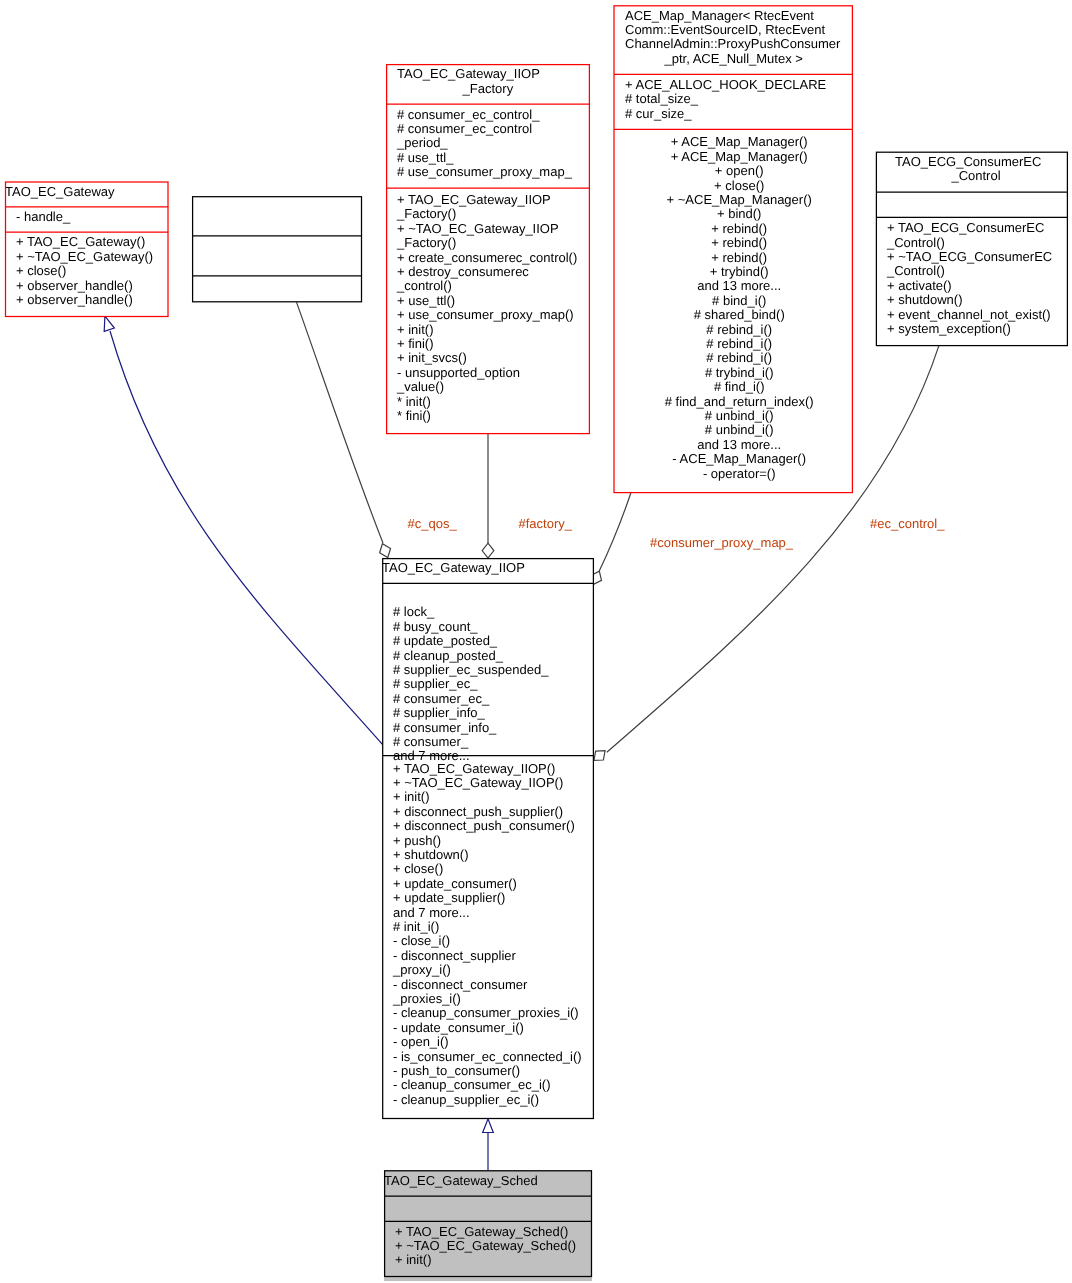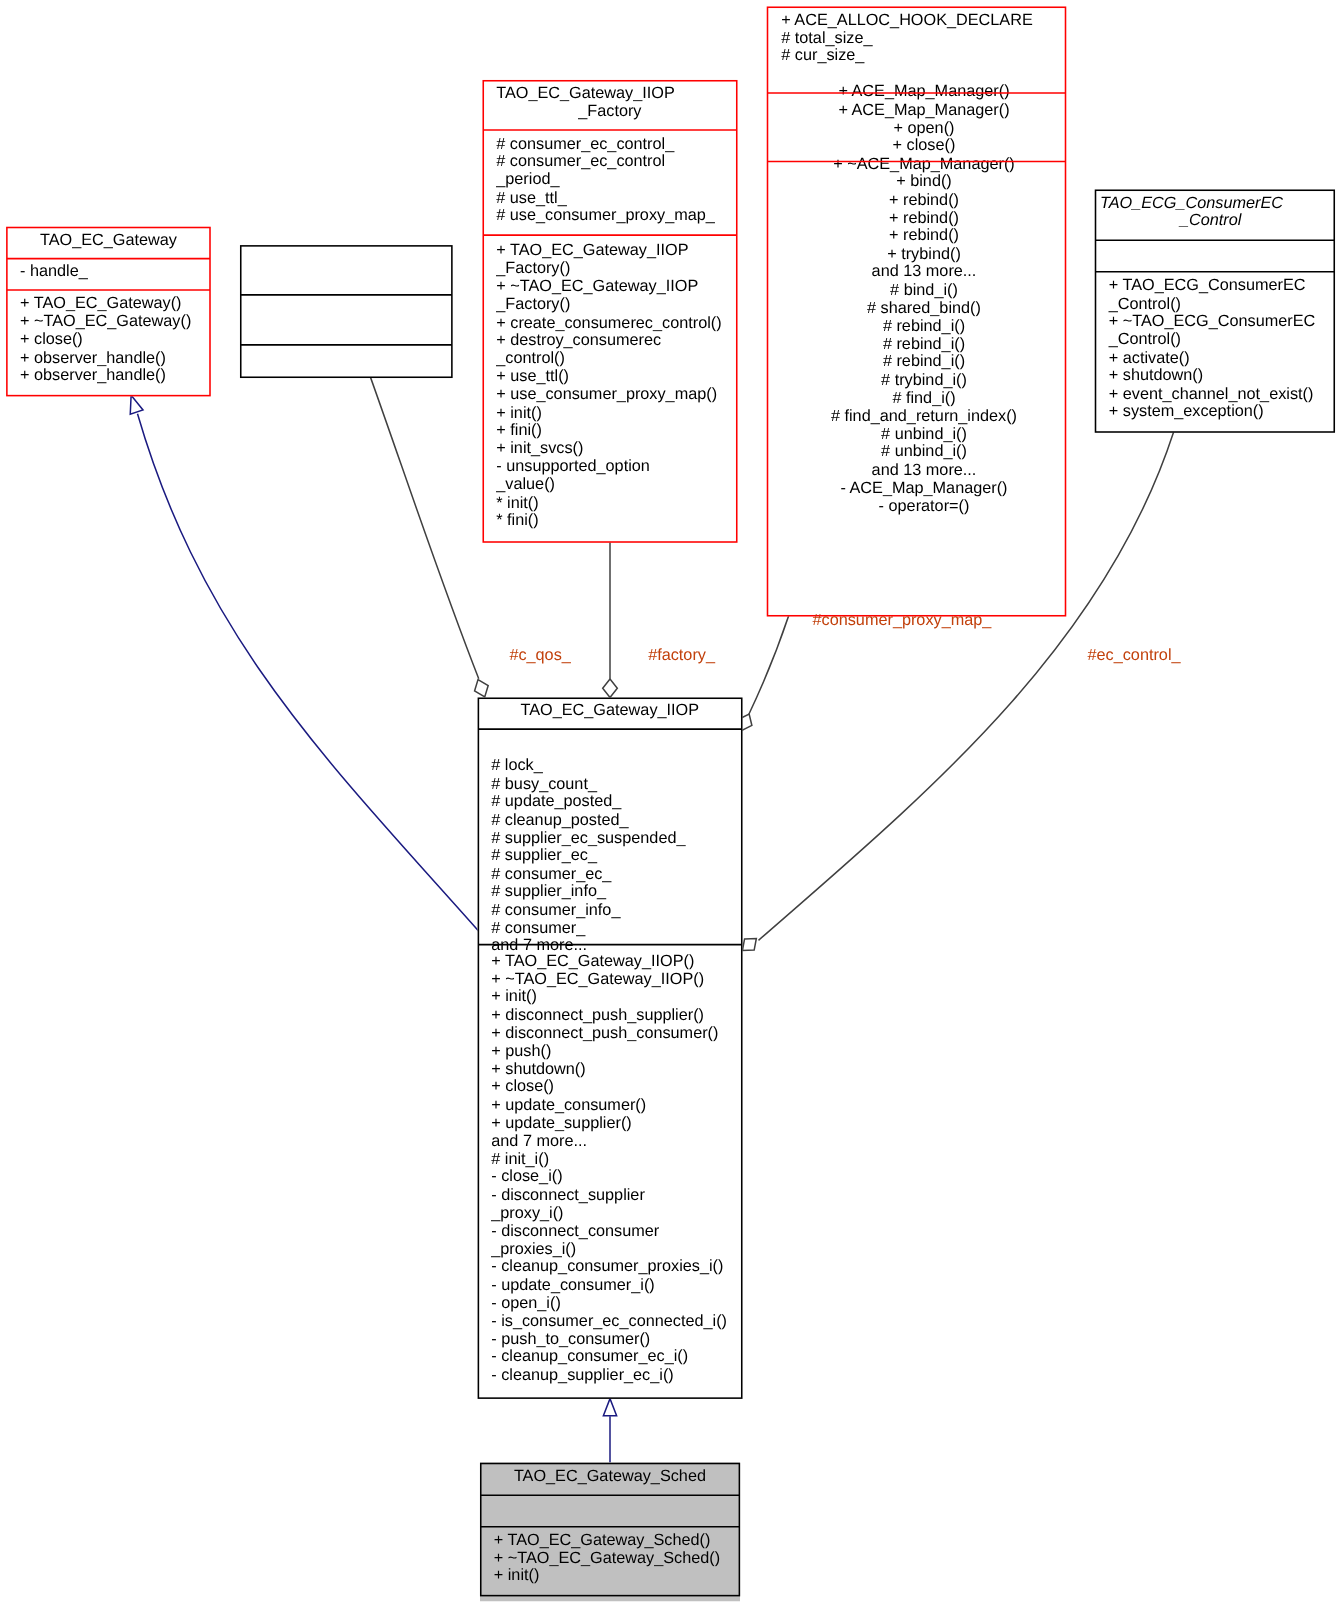--- a/index.html
+++ b/index.html
@@ -10,21 +10,21 @@
   #canvas{position:absolute;left:0;top:0;width:1072px;height:1283px;}
   svg.edges{position:absolute;left:0;top:0;width:1072px;height:1283px;overflow:visible;}
 
   .uml{position:absolute;box-sizing:border-box;background:#ffffff;z-index:5;}
   .uml.grey{background:#c0c0c0;}
   .uml .sec{box-sizing:border-box;padding:0;display:flex;flex-direction:column;
             justify-content:flex-start;padding-top:5.1px;}
   .uml .sec.title{padding-top:3.9px;}
   svg.frames{position:absolute;left:0;top:0;width:1072px;height:1283px;z-index:6;
              pointer-events:none;}
-  .uml .sec.title{text-align:center;}
+  .uml .sec.title{text-align:left;}
   .uml .sec.title.multi{text-align:left;}
   .uml .sec.title.multi .row.lastTitleLine{margin-left:-11px;width:calc(100% + 11px);text-align:center;}
   .row{white-space:pre;font-size:13px;line-height:14.4px;color:#000000;
        will-change:transform;transform:translateZ(0);}
   .edgelabel{position:absolute;font-size:13px;line-height:14.6px;color:#c2410c;
              white-space:pre;z-index:6;margin-left:26px;}
 </style>
 </head>
 <body>
 
@@ -132,20 +132,26 @@
         <div class="row">+ init()</div>
         <div class="row">+ fini()</div>
         <div class="row">+ init_svcs()</div>
         <div class="row">- unsupported_option</div>
         <div class="row">_value()</div>
         <div class="row">* init()</div>
         <div class="row">* fini()</div>
       </div>
     </div>
     <div class="uml red" style="left: 613.5px; top: 5.3px; width: 239.4px; height: 487.8px;">
+      <div class="sec title multi" style="height: 69.15px; padding-left: 11px; padding-top: 3.275px;">
+        <div class="row">ACE_Map_Manager&lt; RtecEvent</div>
+        <div class="row">Comm::EventSourceID, RtecEvent</div>
+        <div class="row">ChannelAdmin::ProxyPushConsumer</div>
+        <div class="row lastTitleLine">_ptr, ACE_Null_Mutex &gt;</div>
+      </div>
       <div class="sec divtop" style="height: 54.8px; padding-left: 11px; padding-top: 3.3px;">
         <div class="row">+ ACE_ALLOC_HOOK_DECLARE</div>
         <div class="row"># total_size_</div>
         <div class="row"># cur_size_</div>
       </div>
       <div class="sec divtop" style="height: 362.85px; padding-left: 11px; padding-top: 6.125px; text-align: center;">
         <div class="row">+ ACE_Map_Manager()</div>
         <div class="row">+ ACE_Map_Manager()</div>
         <div class="row">+ open()</div>
         <div class="row">+ close()</div>
@@ -165,21 +171,21 @@
         <div class="row"># find_i()</div>
         <div class="row"># find_and_return_index()</div>
         <div class="row"># unbind_i()</div>
         <div class="row"># unbind_i()</div>
         <div class="row">and 13 more...</div>
         <div class="row">- ACE_Map_Manager()</div>
         <div class="row">- operator=()</div>
       </div>
     </div>
     <div class="uml" style="left: 875.9px; top: 151.7px; width: 192px; height: 194.4px;">
-      <div class="sec title multi" style="height: 40.5px; padding-left: 4px; padding-top: 3.35px; font-style: italic;">
+      <div class="sec title multi" style="height: 40.5px; padding-left: 19px; padding-top: 3.35px;">
         <div class="row">TAO_ECG_ConsumerEC</div>
         <div class="row lastTitleLine">_Control</div>
       </div>
       <div class="sec divtop" style="height: 25.2px; padding-left: 11px; padding-top: 10.1px;"></div>
       <div class="sec divtop" style="height: 127.7px; padding-left: 11px; padding-top: 3.75px;">
         <div class="row">+ TAO_ECG_ConsumerEC</div>
         <div class="row">_Control()</div>
         <div class="row">+ ~TAO_ECG_ConsumerEC</div>
         <div class="row">_Control()</div>
         <div class="row">+ activate()</div>
@@ -238,15 +244,15 @@
       </div>
       <div class="sec divtop" style="height: 25.2px; padding-left: 11px; padding-top: 10.1px;"></div>
       <div class="sec divtop" style="height: 54.6px; padding-left: 11px; padding-top: 3.2px;">
         <div class="row">+ TAO_EC_Gateway_Sched()</div>
         <div class="row">+ ~TAO_EC_Gateway_Sched()</div>
         <div class="row">+ init()</div>
       </div>
     </div>
     <div class="edgelabel" style="left: 381.5px; top: 516.5px;">#c_qos_</div>
     <div class="edgelabel" style="left: 492.5px; top: 516.5px;">#factory_</div>
-    <div class="edgelabel" style="left: 624px; top: 489px;">#consumer_proxy_map_</div>
+    <div class="edgelabel" style="left: 624px; top: 536px;">#consumer_proxy_map_</div>
     <div class="edgelabel" style="left: 844px; top: 516.5px;">#ec_control_</div>
   </div>
 
 </body></html>

